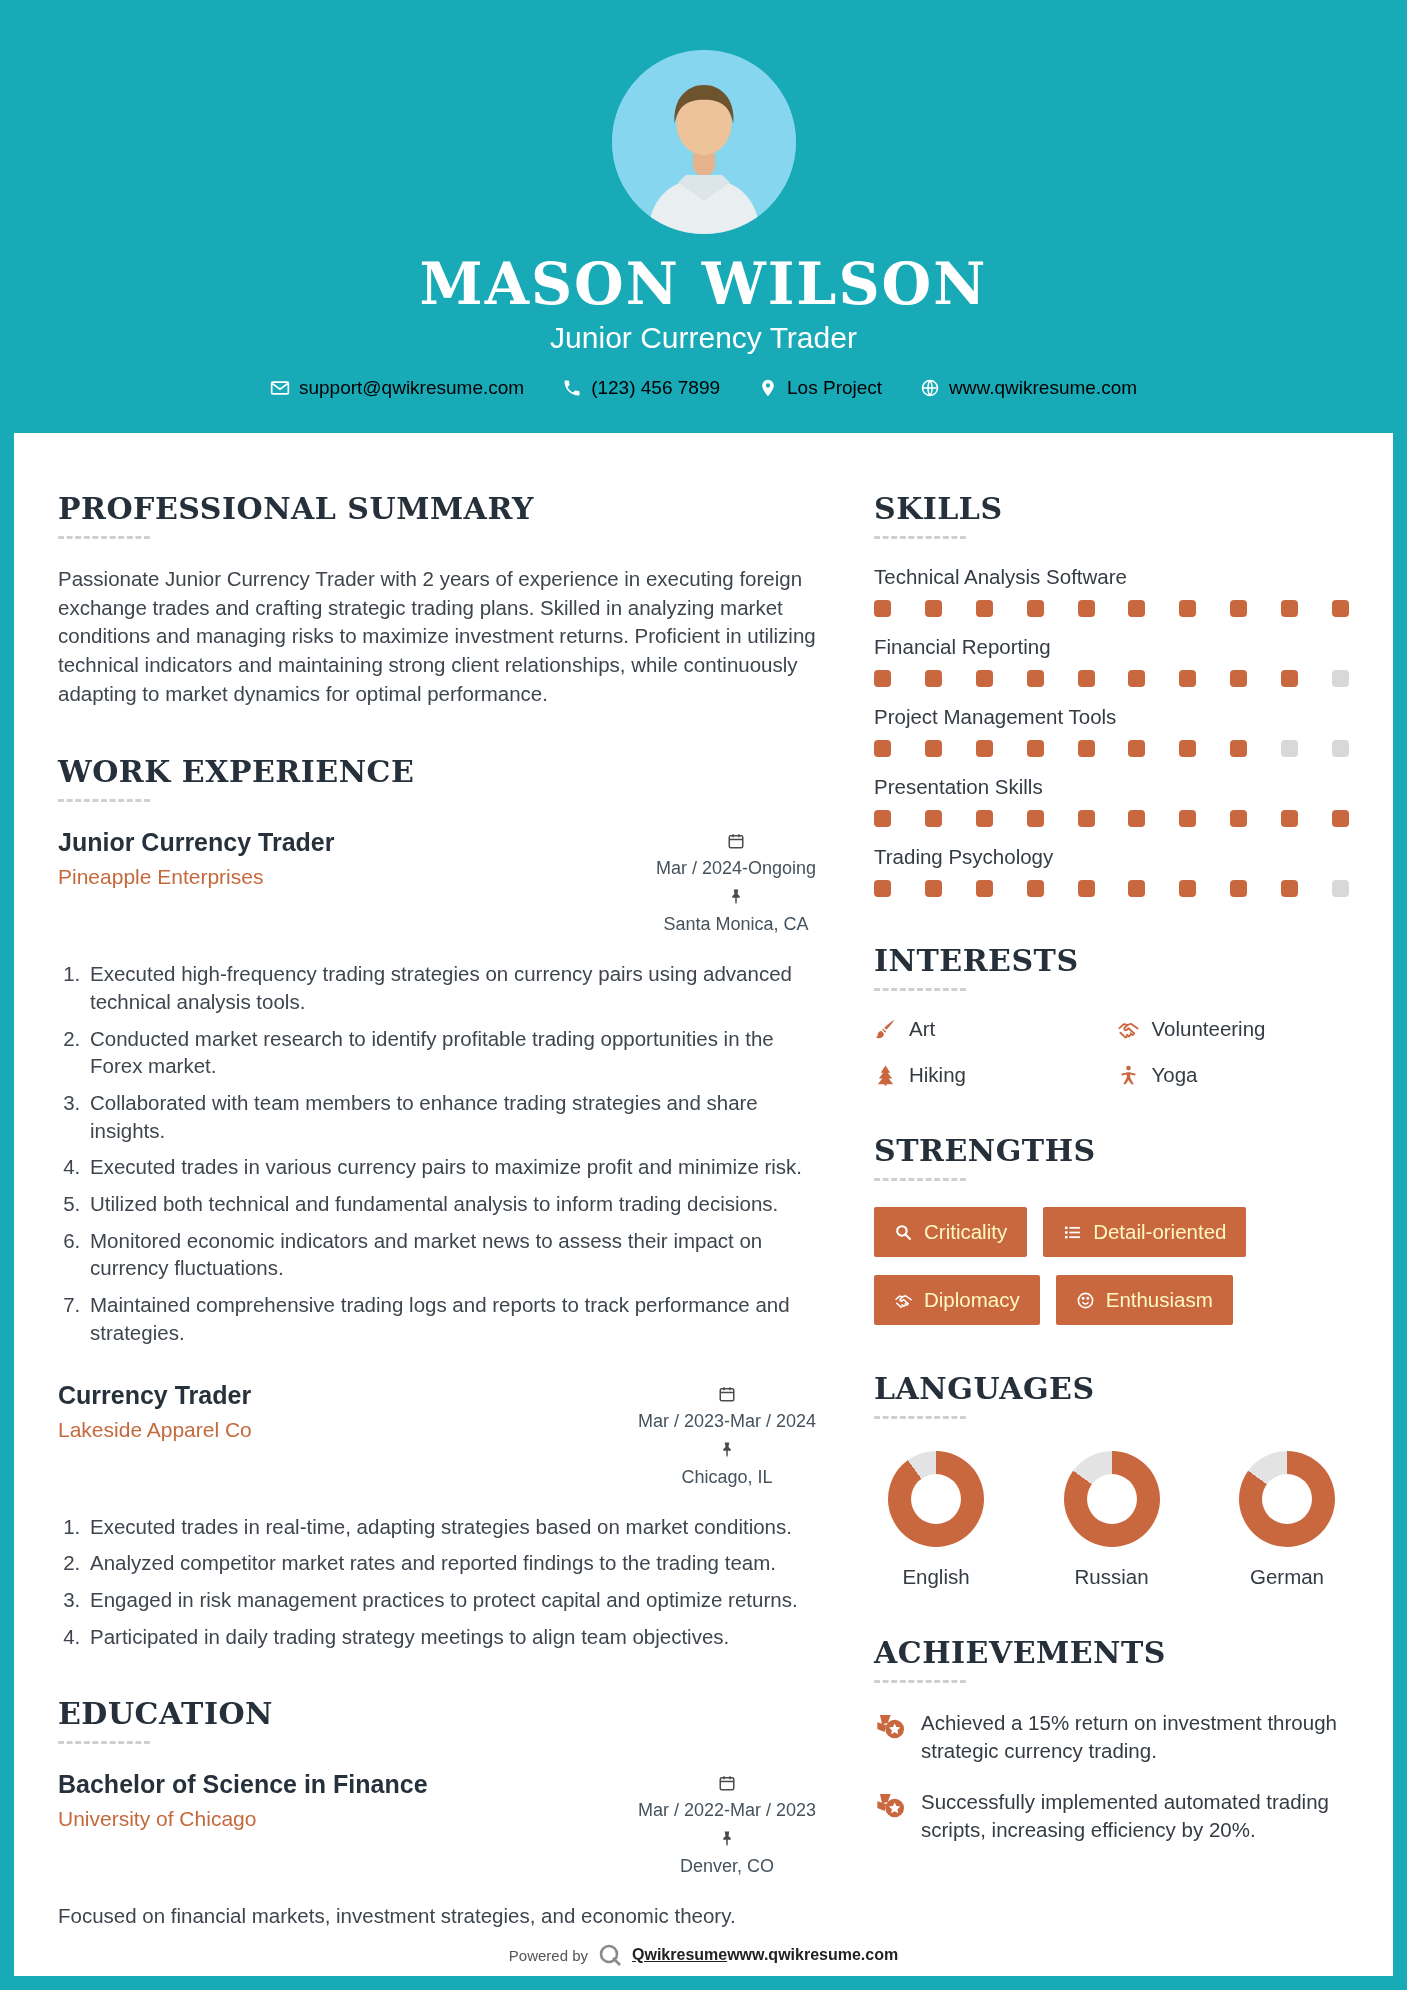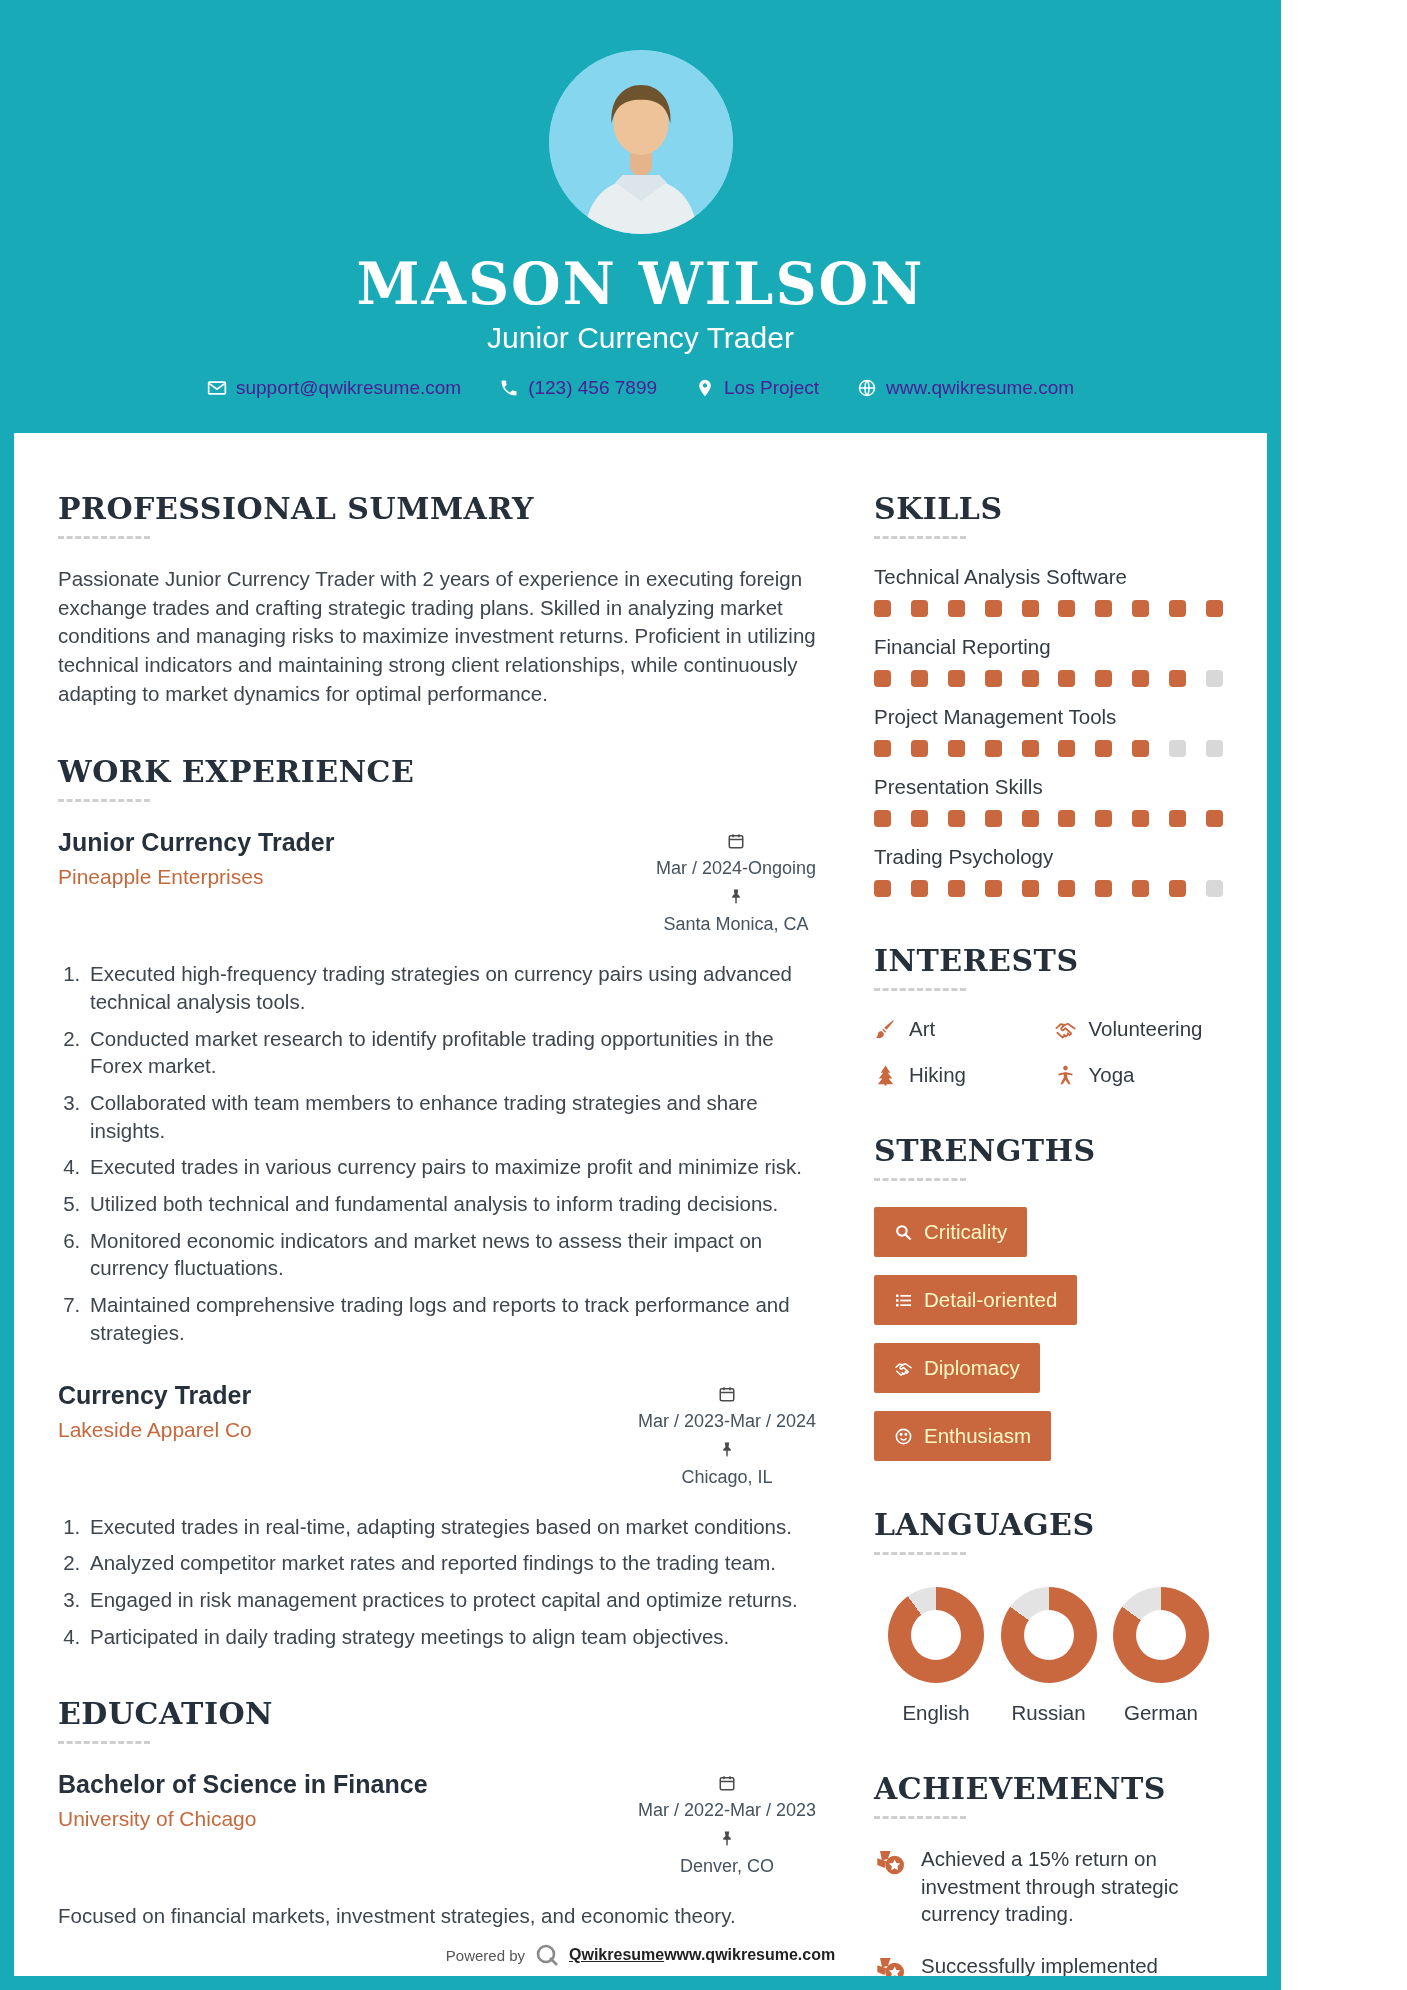--- a/index.html
+++ b/index.html
@@ -7,29 +7,29 @@
     --orange:#c9683f;
     --link:#c4693c;
     --photo_bg:#85d6ee;
     --heading:#25303b;
     --body:#3e454d;
     --meta:#46525c;
   }
   *{box-sizing:border-box;}
   html,body{margin:0;padding:0;background:#ffffff;}
   body{font-family:"Liberation Sans","DejaVu Sans",sans-serif;color:var(--body);}
-  .page{width:1281px;height:1990px;position:relative;background:#fff;border:14px solid var(--teal);overflow:hidden;}
+  .page{width:1407px;height:1990px;position:relative;background:#fff;border:14px solid var(--teal);overflow:hidden;}
 
   
   .header{background:var(--teal);text-align:center;padding:36px 20px 34px 20px;}
   .avatar{width:184px;height:184px;border-radius:50%;overflow:hidden;margin:0 auto;background:var(--photo_bg);}
   .avatar svg{display:block;width:100%;height:100%;}
   h1.name{font-family:"DejaVu Serif","Liberation Serif",serif;font-size:57px;font-weight:700;color:#ffffff;margin:16px 0 4px 0;letter-spacing:2px;}
   .subtitle{font-size:30px;color:#ffffff;font-weight:400;}
-  .contact-row{margin-top:22px;display:flex;justify-content:center;align-items:center;gap:38px;color:#4c1d95;font-size:19px;}
+  .contact-row{margin-top:22px;display:flex;justify-content:center;align-items:center;gap:38px;color:#000000;font-size:19px;}
   .contact-item{display:inline-flex;align-items:center;gap:9px;}
   .cicon{display:inline-flex;width:20px;height:20px;}
   .cicon svg{width:100%;height:100%;}
 
   
   .columns{display:flex;gap:58px;padding:58px 44px 0 44px;}
   .col-left{width:758px;flex:0 0 auto;}
   .col-right{flex:1;min-width:0;}
 
   h2.sec{font-family:"DejaVu Serif","Liberation Serif",serif;font-size:30px;font-weight:700;color:var(--heading);margin:0 0 0 0;letter-spacing:0.5px;}

